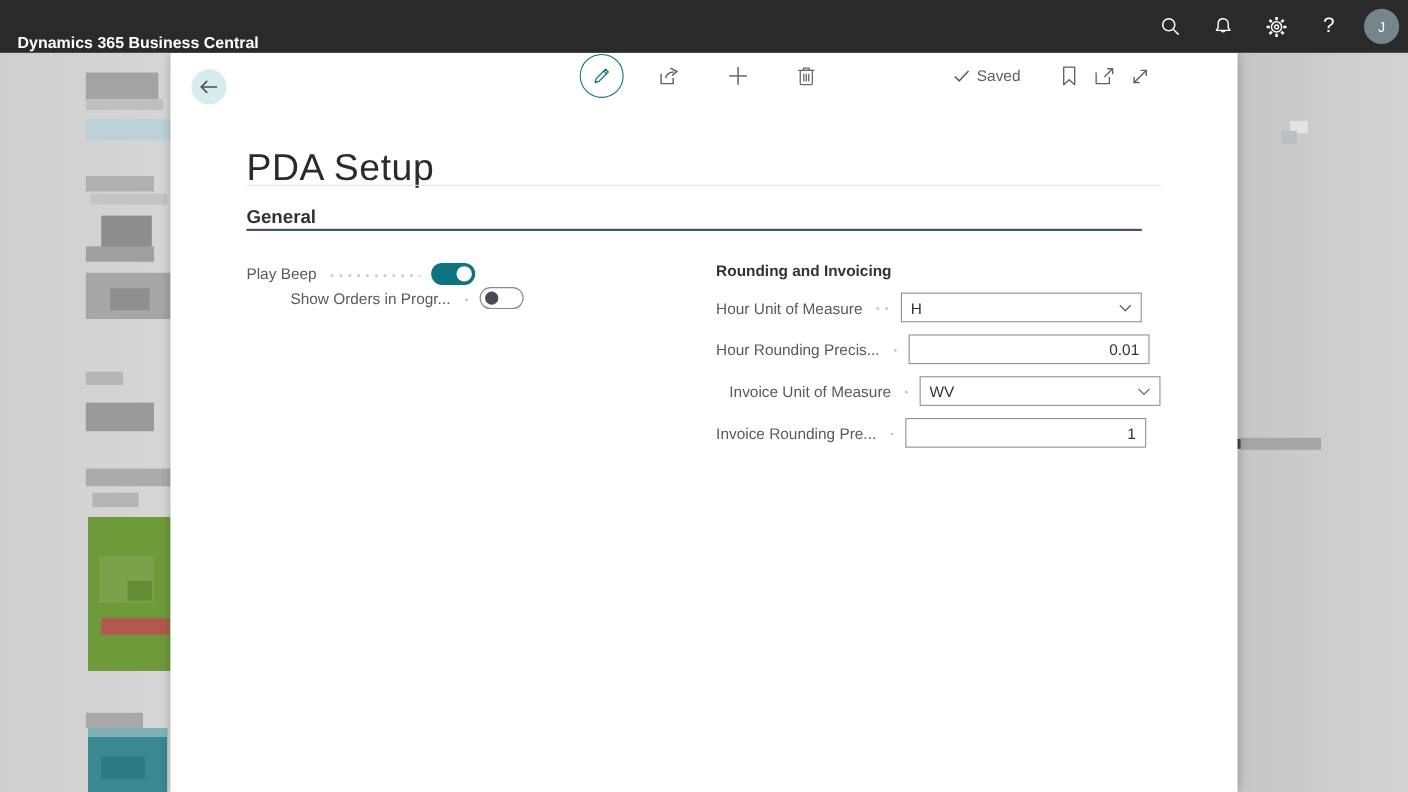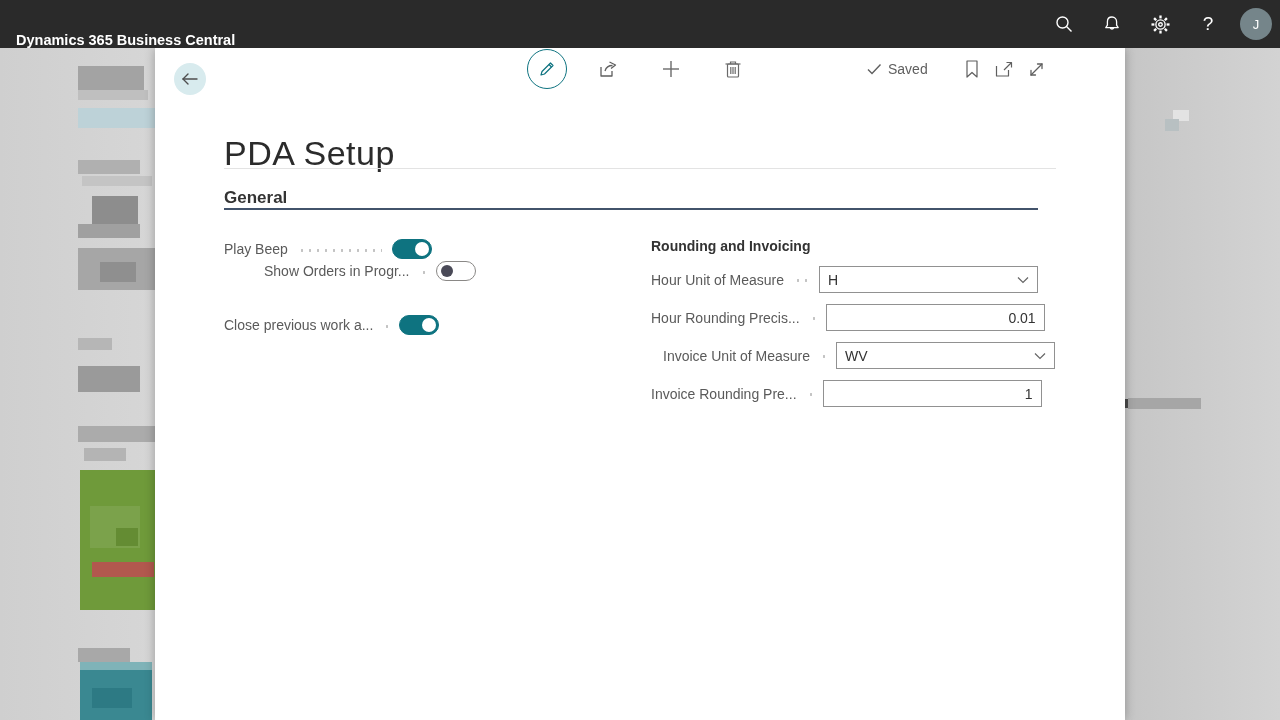--- a/index.html
+++ b/index.html
@@ -236,27 +236,20 @@
           <span class="knob"></span>
         </span>
     </div>
     <div class="field-row" style="left:69px; top:212px; width:208px; height:22px;margin-left:40px;">
       <span class="f-label">Show Orders in Progr...</span>
       <span class="leader"></span>
       <span class="toggle">
           <span class="knob"></span>
         </span>
     </div>
-    <div class="field-row" style="left:69px; top:266px; width:208px; height:22px;">
-      <span class="f-label">Close previous work a...</span>
-      <span class="leader"></span>
-      <span class="toggle on">
-          <span class="knob"></span>
-        </span>
-    </div>
 
     <div class="group-title" style="left:496px; top:190px;">Rounding and Invoicing</div>
 
     <div class="field-row" style="left:496px; top:218px; width:387px; height:27px;">
       <span class="f-label">Hour Unit of Measure</span>
       <span class="leader"></span>
       <div class="control select">
         <span>H</span>
         <svg width="12" height="8" viewBox="0 0 12 8" fill="none" stroke="#666" stroke-width="1.2">
             <polyline points="1,1.5 6,6.5 11,1.5"></polyline>

